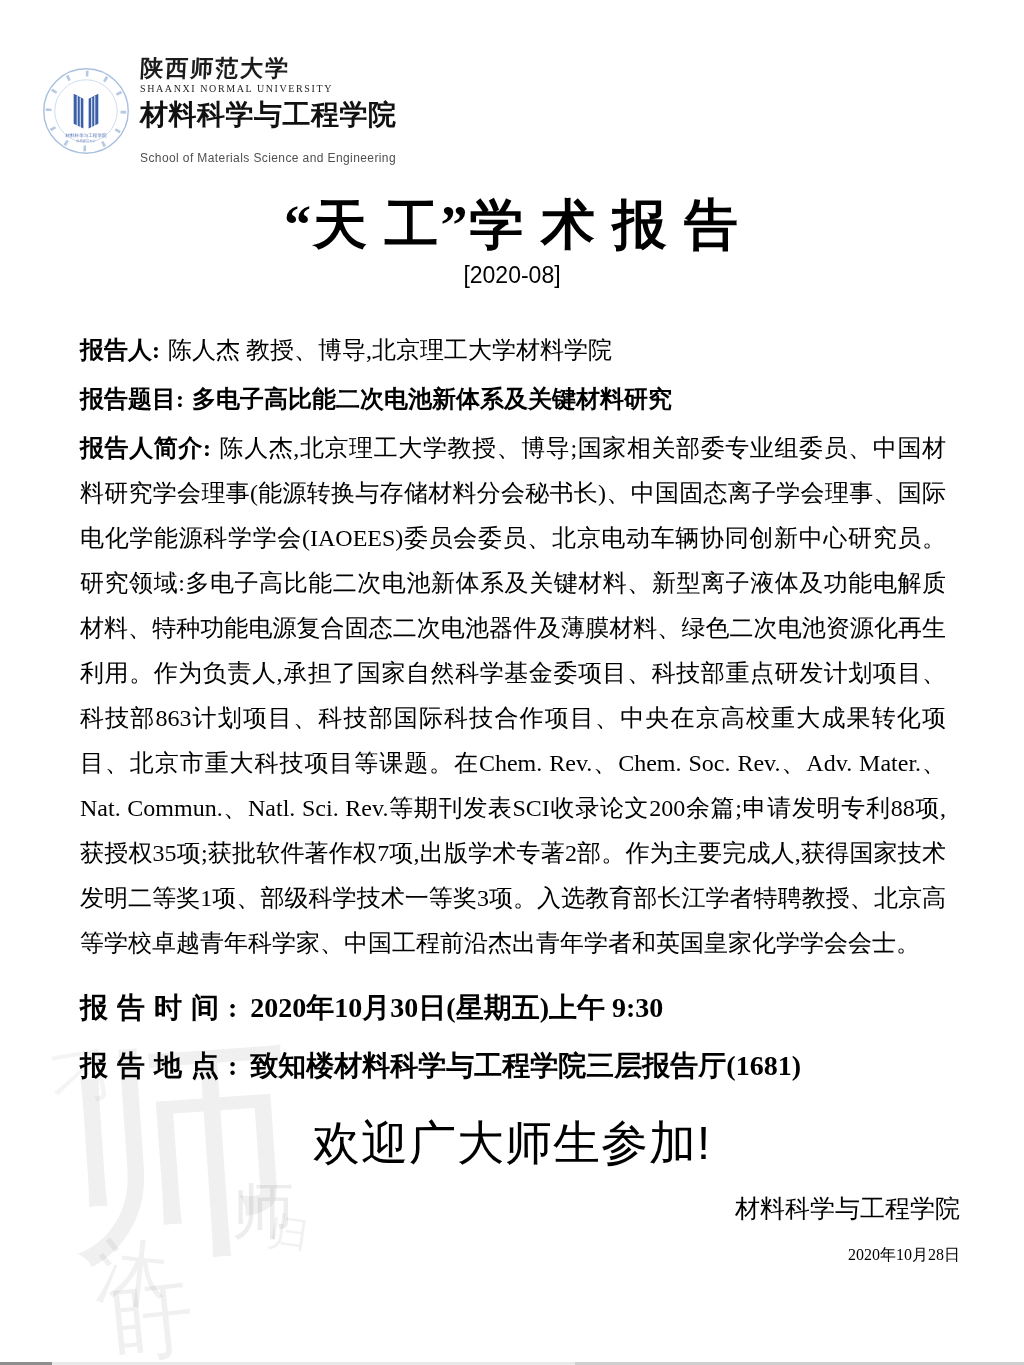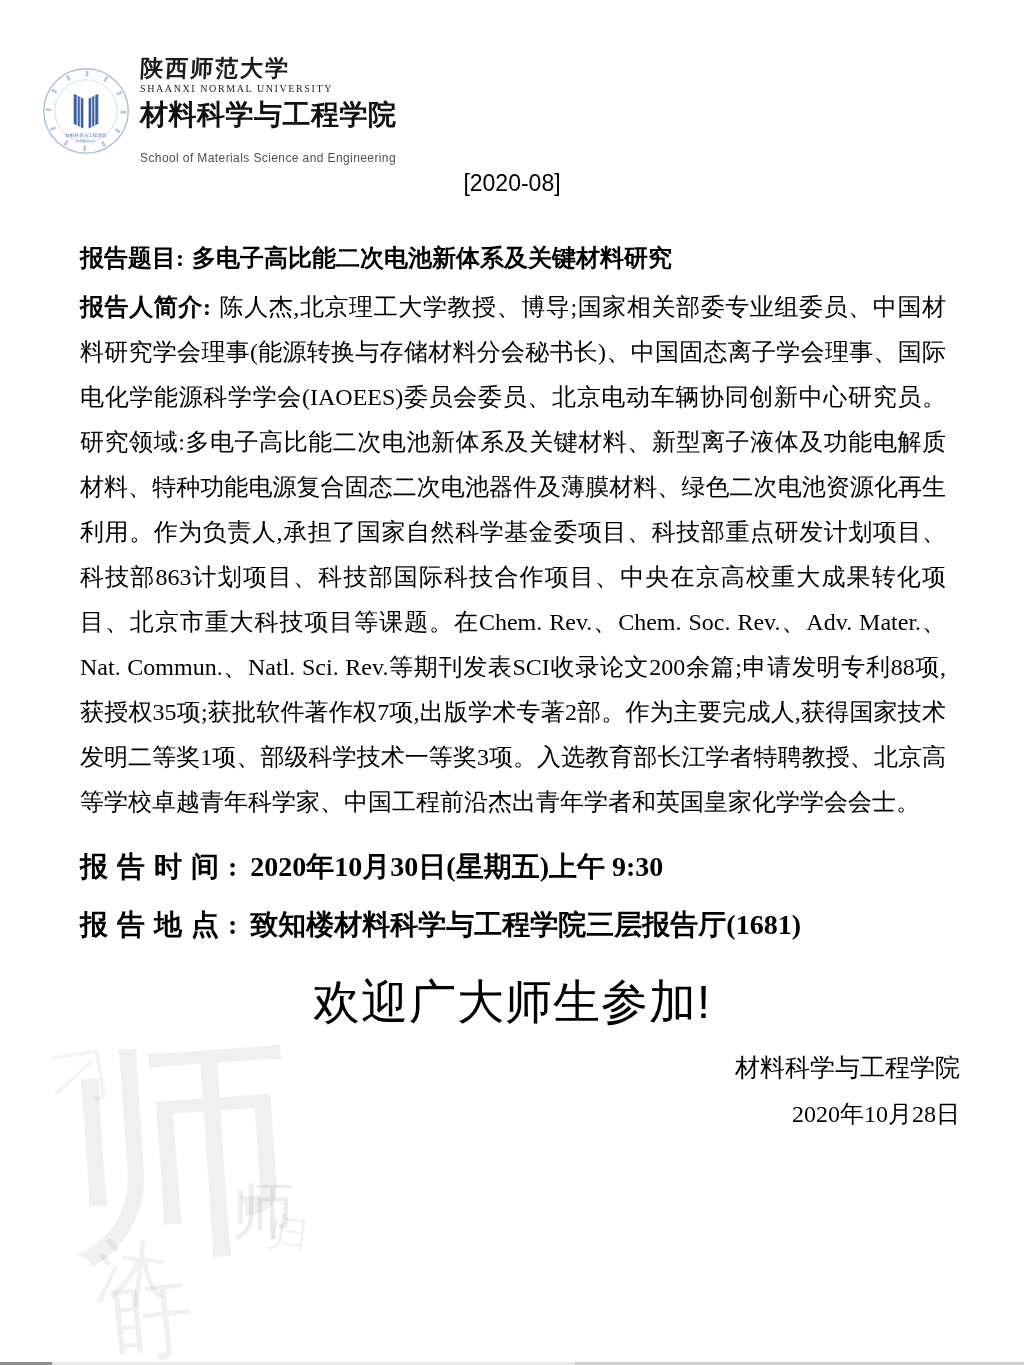--- a/index.html
+++ b/index.html
@@ -44,21 +44,21 @@
   .bio{margin:7px 0 0 0;text-align:justify;line-height:45px;}
   .row-summary{margin-top:12px;line-height:40px;font-size:23px;}
   .row-summary .val{font-weight:700;}
   .row-time,.row-venue{font-size:28px;font-weight:700;line-height:44px;}
   .row-time{margin-top:20px;}
   .row-venue{margin-top:14px;}
   .lbl-sp{font-weight:700;letter-spacing:9px;padding-right:4px;}
   
   .welcome{margin-top:24px;text-align:center;font-size:47px;font-weight:400;letter-spacing:1px;line-height:62px;font-family:"Liberation Sans","DejaVu Sans",sans-serif;}
   .signature{margin-top:12px;text-align:right;padding-right:64px;font-size:25px;line-height:46px;}
-  .sig-date{font-size:24px;padding-left:17px;}
+  .sig-date{font-size:16px;padding-left:17px;}
   .bottom-edge{
     position:absolute;left:0;bottom:0;width:100%;height:3px;z-index:2;
     background:linear-gradient(to right,#8f8f8f 0 52px,#e9e9e9 52px 575px,#cfcfcf 575px 100%);
   }
 </style>
 </head>
 <body>
 
 <div class="page">
 
@@ -88,24 +88,28 @@
         <text x="50" y="85.5" font-size="3.6" fill="#6b86b8" text-anchor="middle">陕西师范大学</text>
       </svg>
       <div class="header-text">
         <div class="univ-cn">陕西师范大学</div>
         <div class="univ-en">SHAANXI NORMAL UNIVERSITY</div>
         <div class="school-cn">材料科学与工程学院</div>
         <div class="school-en">School of Materials Science and Engineering</div>
       </div>
     </div>
 
+    <div class="title">“天 工”学 术 报 告</div>
     <div class="issue">[2020-08]</div>
 
     <div class="content">
 
+      <div class="row-speaker">
+        <span class="lbl">报告人:</span><span class="val">陈人杰 教授、博导,北京理工大学材料学院</span>
+      </div>
 
       <div class="row-topic">
         <span class="lbl">报告题目:</span><span class="val">多电子高比能二次电池新体系及关键材料研究</span>
       </div>
 
       <p class="bio">
         <span class="lbl">报告人简介:</span><span>陈人杰,北京理工大学教授、博导;国家相关部委专业组委员、中国材料研究学会理事(能源转换与存储材料分会秘书长)、中国固态离子学会理事、国际电化学能源科学学会(IAOEES)委员会委员、北京电动车辆协同创新中心研究员。研究领域:多电子高比能二次电池新体系及关键材料、新型离子液体及功能电解质材料、特种功能电源复合固态二次电池器件及薄膜材料、绿色二次电池资源化再生利用。作为负责人,承担了国家自然科学基金委项目、科技部重点研发计划项目、科技部863计划项目、科技部国际科技合作项目、中央在京高校重大成果转化项目、北京市重大科技项目等课题。在Chem. Rev.、Chem. Soc. Rev.、Adv. Mater.、Nat. Commun.、Natl. Sci. Rev.等期刊发表SCI收录论文200余篇;申请发明专利88项,获授权35项;获批软件著作权7项,出版学术专著2部。作为主要完成人,获得国家技术发明二等奖1项、部级科学技术一等奖3项。入选教育部长江学者特聘教授、北京高等学校卓越青年科学家、中国工程前沿杰出青年学者和英国皇家化学学会会士。</span>
       </p>
 
 

